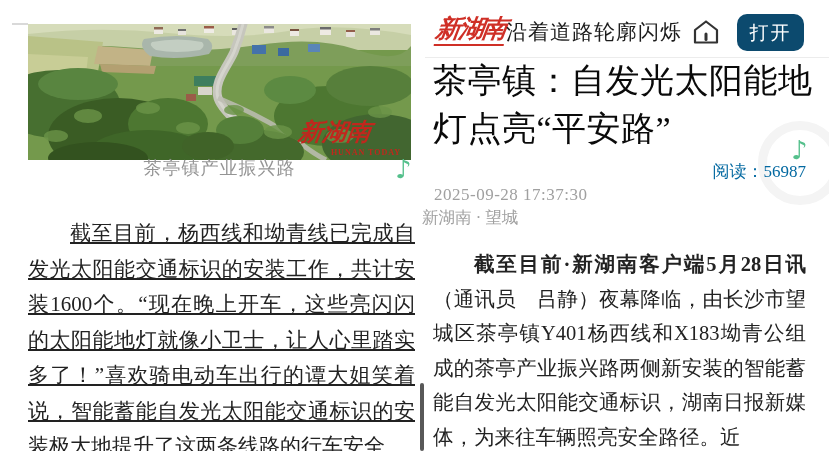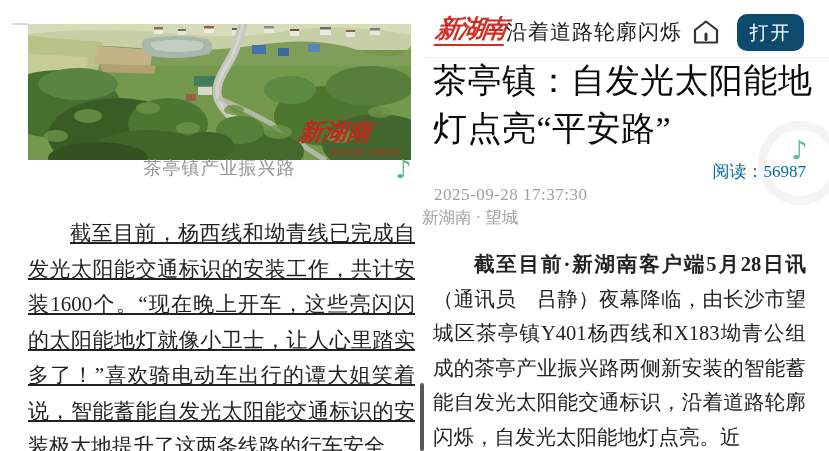--- a/index.html
+++ b/index.html
@@ -193,18 +193,18 @@
   <div class="meta-reads">阅读：56987</div>
 
   <span class="music-note note-a">♪</span>
   <span class="music-note note-b">♪</span>
 
   <div class="col-left">
     <p>截至目前，杨西线和坳青线已完成自发光太阳能交通标识的安装工作，共计安装1600个。“现在晚上开车，这些亮闪闪的太阳能地灯就像小卫士，让人心里踏实多了！”喜欢骑电动车出行的谭大姐笑着说，智能蓄能自发光太阳能交通标识的安装极大地提升了这两条线路的行车安全</p>
   </div>
 
   <div class="col-right">
-    <p><b class="lead">截至目前·新湖南客户端5月28日讯</b><span>（通讯员　吕静）夜幕降临，由长沙市望城区茶亭镇Y401杨西线和X183坳青公组成的茶亭产业振兴路两侧新安装的智能蓄能自发光太阳能交通标识，沿着道路轮廓闪烁，自发光太阳能地灯点亮。近</span></p>
+    <p><b class="lead">截至目前·新湖南客户端5月28日讯</b><span>（通讯员　吕静）夜幕降临，由长沙市望城区茶亭镇Y401杨西线和X183坳青公组成的茶亭产业振兴路两侧新安装的智能蓄能自发光太阳能交通标识，湖南日报新媒体，为来往车辆照亮安全路径。近</span></p>
   </div>
 
   <div class="scroll-thumb"></div>
 
 </div>
 
 </body></html>

